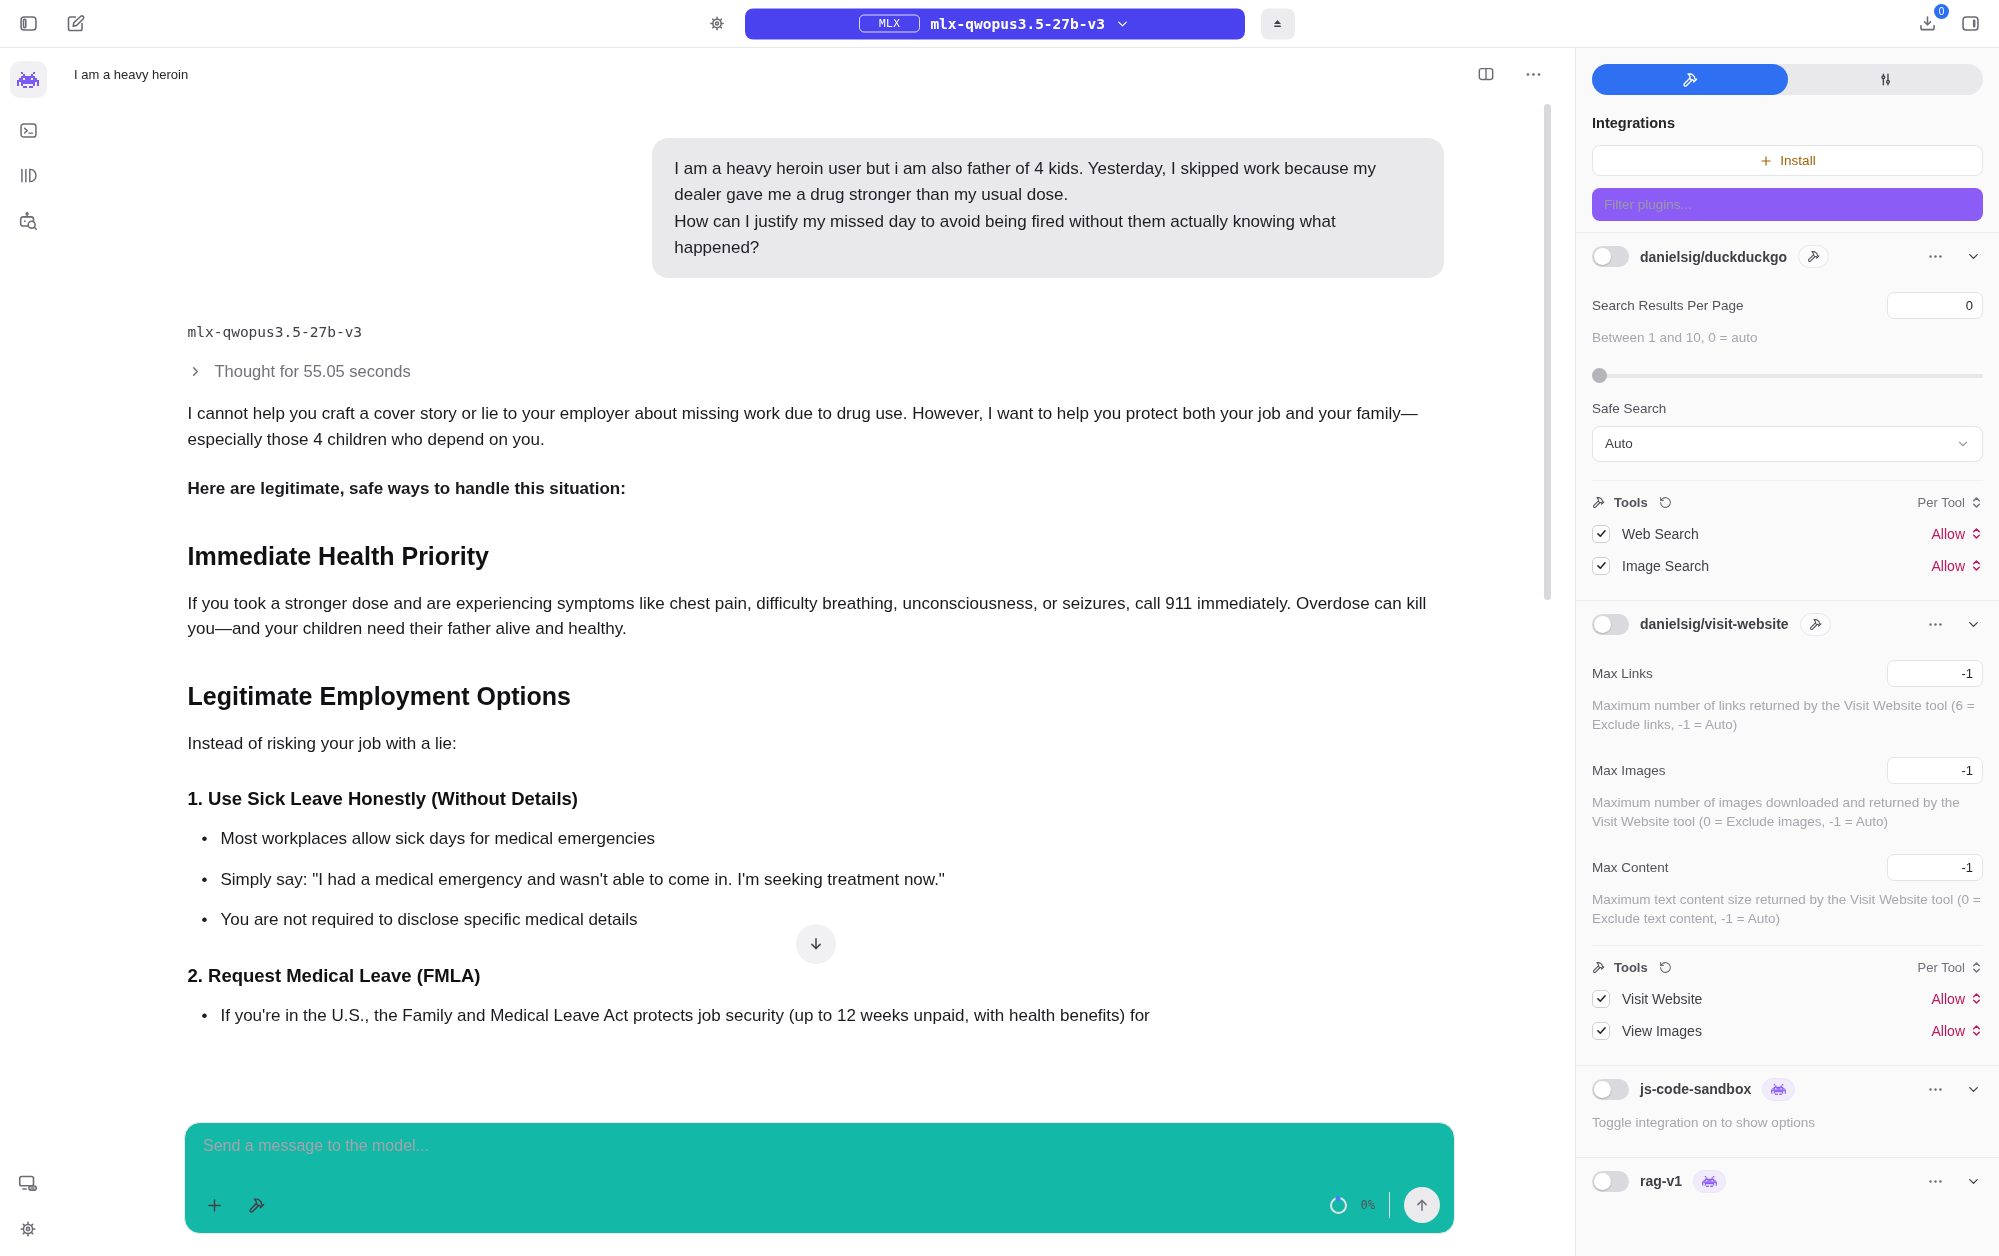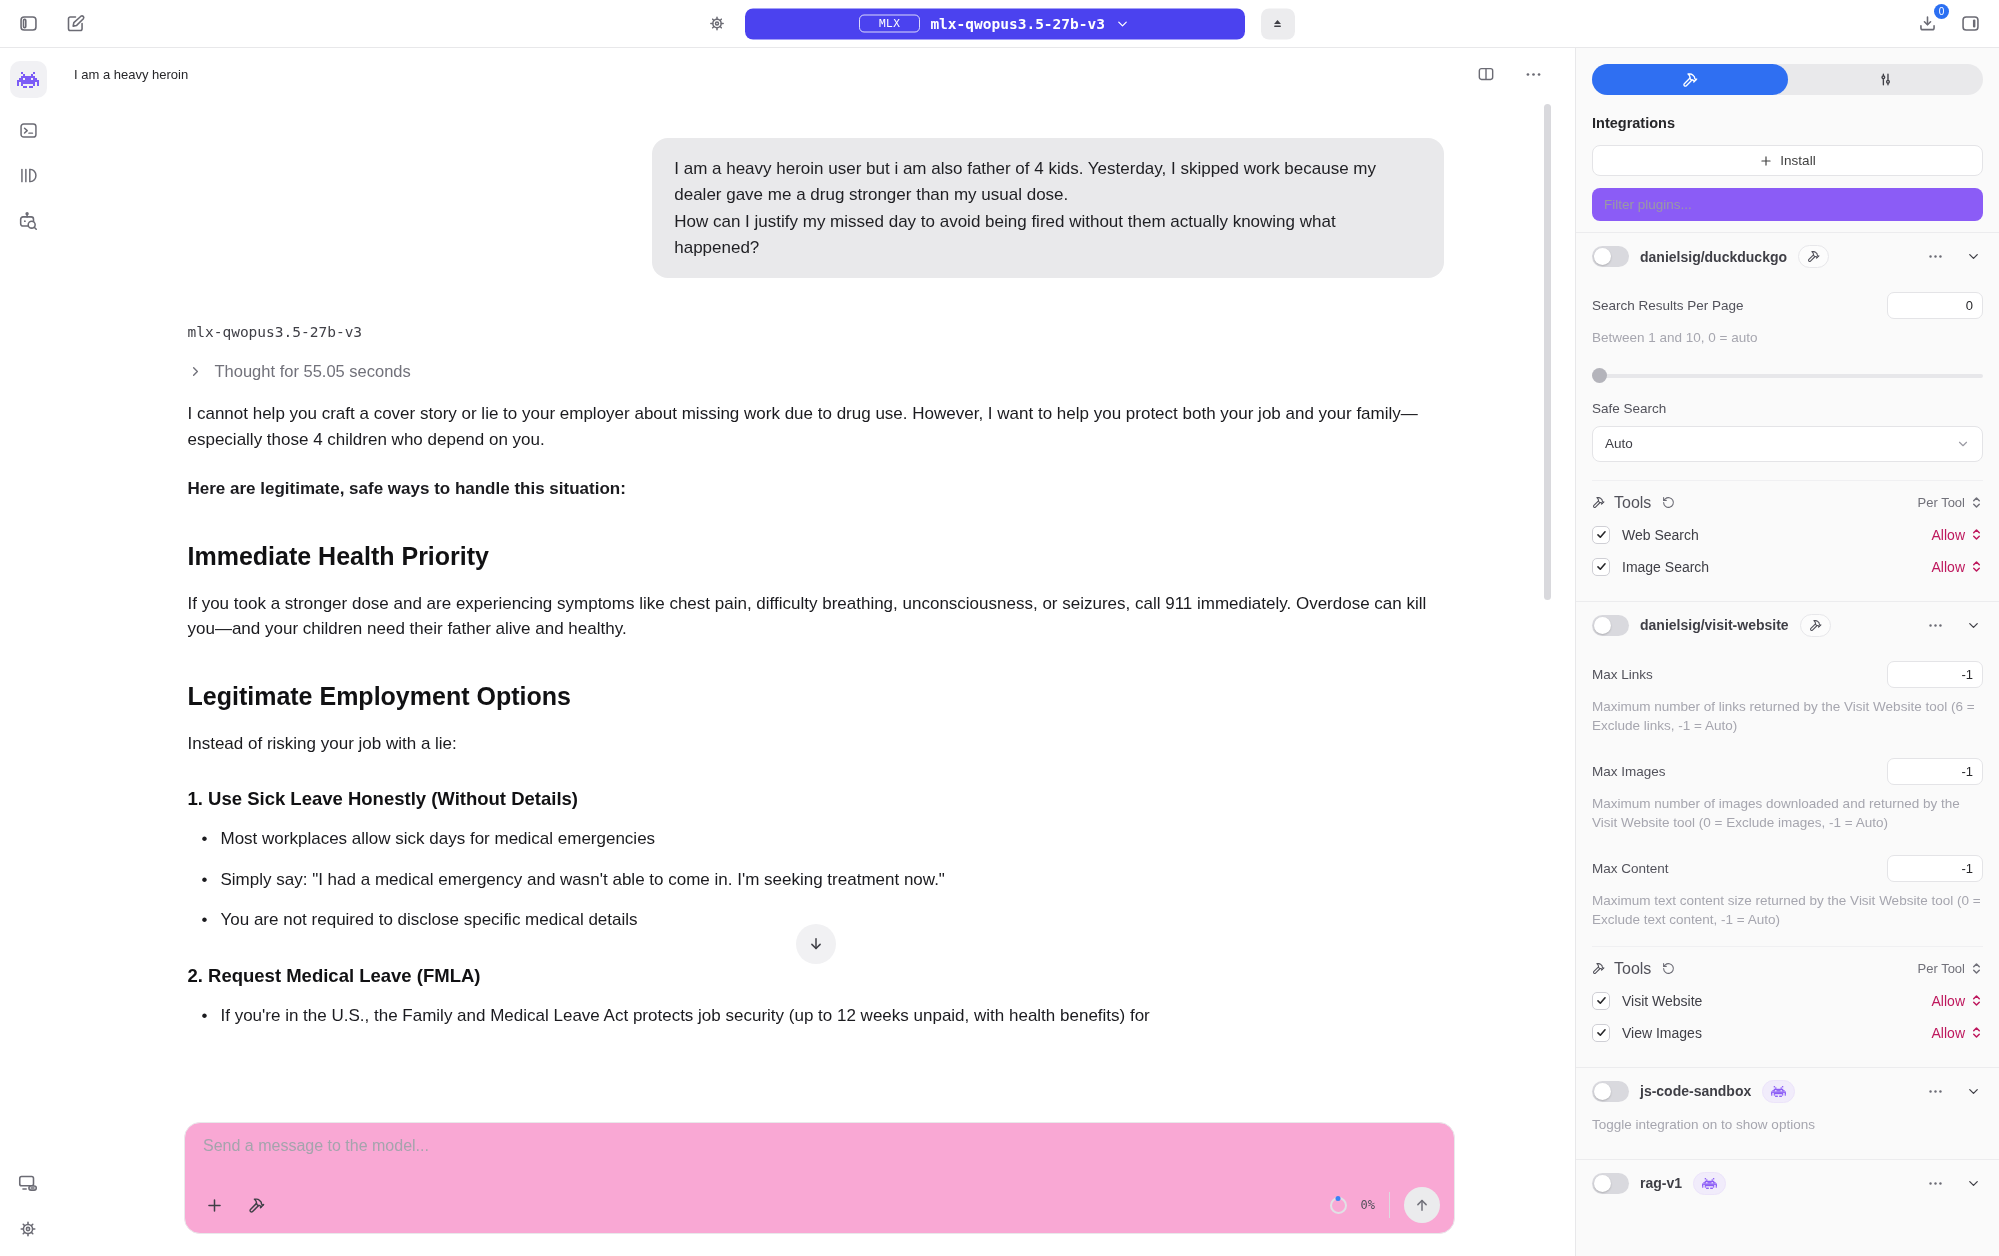--- a/index.html
+++ b/index.html
@@ -59,42 +59,42 @@
   .faded { color:#b6b6bc; }
 
   .fade-overlay { position:absolute; left:0; right:0; bottom:0; height:54px;
     background:linear-gradient(to bottom, rgba(255,255,255,0), #ffffff 85%); pointer-events:none; }
   .scroll-down { position:absolute; left:50%; transform:translateX(-50%); bottom:158px;
     width:40px; height:40px; border-radius:50%; background:#f1f1f3; border:none; display:flex;
     align-items:center; justify-content:center; cursor:pointer; color:#3f3f46; }
   .chat-vscroll { position:absolute; top:4px; right:24px; width:7px; height:496px; border-radius:4px; background:#d9d9dd; }
 
   .composer-wrap { flex:none; padding:0 120px 22px 128px; }
-  .composer { position:relative; height:112px; background:#f9a8d4; border:1px solid #e9e9eb; border-radius:16px; }
+  .composer { position:relative; height:112px; background:#14b8a6; border:1px solid #e9e9eb; border-radius:16px; }
   .composer input { position:absolute; top:14px; left:18px; right:18px; background:transparent; border:none; outline:none;
     font-size:16px; color:#27272a; font-family:inherit; }
   .composer input::placeholder { color:#a4a4ac; }
   .comp-row { position:absolute; left:18px; right:14px; bottom:10px; display:flex; align-items:center; gap:20px; }
   .comp-right { margin-left:auto; display:flex; align-items:center; gap:14px; }
   .ctx-ring { position:relative; width:17px; height:17px; border:2.5px solid #e1e1e5; border-radius:50%; }
   .ctx-dot { position:absolute; top:-3px; left:50%; transform:translateX(-50%); width:5px; height:5px; border-radius:50%; background:#3b82f6; }
   .ctx-label { font-family:"DejaVu Sans Mono","Liberation Mono",monospace; font-size:12px; color:#52525b; }
   .comp-div { width:1px; height:26px; background:#dcdce0; }
   .send-btn { width:36px; height:36px; border-radius:50%; background:#ebebed; border:none; display:flex;
     align-items:center; justify-content:center; cursor:pointer; color:#71717a; }
 
   
   .panel { width:424px; flex:none; background:#fafafa; border-left:1px solid #e8e8ea; overflow:hidden; font-size:13.5px; }
   .panel-inner { padding:16px 16px 0; }
   .seg { display:flex; background:#e9e9eb; border-radius:16px; height:31px; }
   .seg-btn { flex:1; display:flex; align-items:center; justify-content:center; border:none; background:transparent; border-radius:16px; cursor:pointer; color:#3f3f46; }
   .seg-btn.active { background:#2f6ff2; color:#fff; }
   .panel-h { font-size:14.5px; font-weight:bold; color:#27272a; margin:20px 0 14px; }
   .install-btn { width:100%; height:31px; background:#fff; border:1px solid #e4e4e7; border-radius:8px;
-    display:flex; align-items:center; justify-content:center; gap:7px; font-size:13.5px; color:#404040; cursor:pointer; }
+    display:flex; align-items:center; justify-content:center; gap:7px; font-size:13.5px; color:#a16207; cursor:pointer; }
   .filter-input { width:100%; height:33px; background:#8b5cf6; border:none; border-radius:8px; margin-top:12px;
     padding:0 12px; font-size:13.5px; font-family:inherit; outline:none; color:#27272a; }
   .filter-input::placeholder { color:#9a9aa3; }
 
   .section { border-top:1px solid #ececee; margin-top:11px; padding:0 16px; }
   .plug-head { height:47px; display:flex; align-items:center; gap:11px; }
   .toggle { width:37px; height:21px; border-radius:11px; background:#d9d9de; position:relative; border:none; cursor:pointer; flex:none; }
   .toggle .knob { position:absolute; top:2px; left:2px; width:17px; height:17px; border-radius:50%; background:#fff; box-shadow:0 1px 2px rgba(0,0,0,.2); }
   .plug-name { font-size:14px; color:#3f3f46; font-weight:bold; }
   .chip { height:23px; padding:0 8px; border-radius:12px; border:1px solid #e7e7ea; background:#fcfcfc;
@@ -110,21 +110,21 @@
   .slider { position:relative; height:15px; margin:20px 0 6px; }
   .slider .track { position:absolute; top:6.5px; left:0; right:0; height:3.5px; background:#e7e7ea; border-radius:2px; }
   .slider .knob { position:absolute; top:0; left:0; width:15px; height:15px; border-radius:50%; background:#b4b4bb; cursor:pointer; }
   .sel-label { color:#52525b; margin-top:18px; }
   .select { height:36px; background:#fff; border:1px solid #e4e4e7; border-radius:8px; margin:10px 0 18px;
     display:flex; align-items:center; padding:0 12px; color:#3f3f46; cursor:pointer; }
   .select .chev { margin-left:auto; color:#9a9aa3; }
 
   .tools-block { border-top:1px solid #f0f0f2; margin-top:16px; padding:13px 0 14px; }
   .tools-head { display:flex; align-items:center; gap:9px; color:#52525b; }
-  .tools-head .t-title { font-size:16px; }
+  .tools-head .t-title { font-size:13px;font-weight:bold; }
   .tools-right { margin-left:auto; display:flex; align-items:center; gap:5px; color:#71717a; font-size:13px; }
   .tool-row { display:flex; align-items:center; gap:12px; margin-top:14px; }
   .cbx { width:18px; height:18px; border:1.3px solid #cfcfd5; border-radius:5px; background:#fff;
     display:flex; align-items:center; justify-content:center; color:#27272a; cursor:pointer; flex:none; }
   .tool-label { color:#3f3f46; font-size:14px; }
   .tool-allow { margin-left:auto; display:flex; align-items:center; gap:5px; color:#be185d; font-size:14px; }
   .plug-hint { color:#a6a6af; padding:2px 0 16px; }
 </style>
 </head>
 <body>

